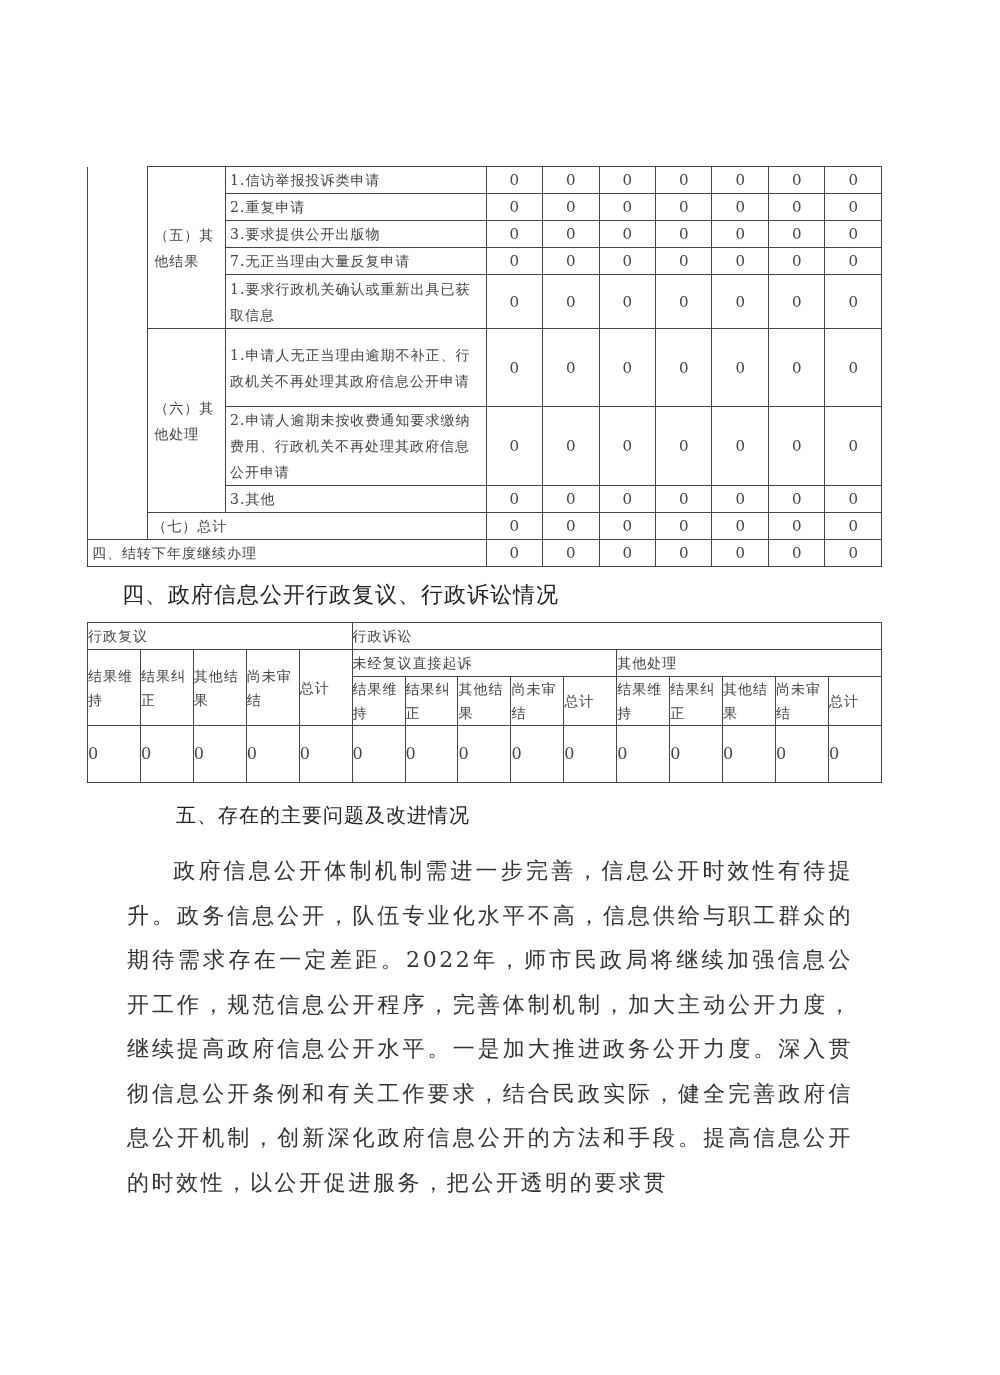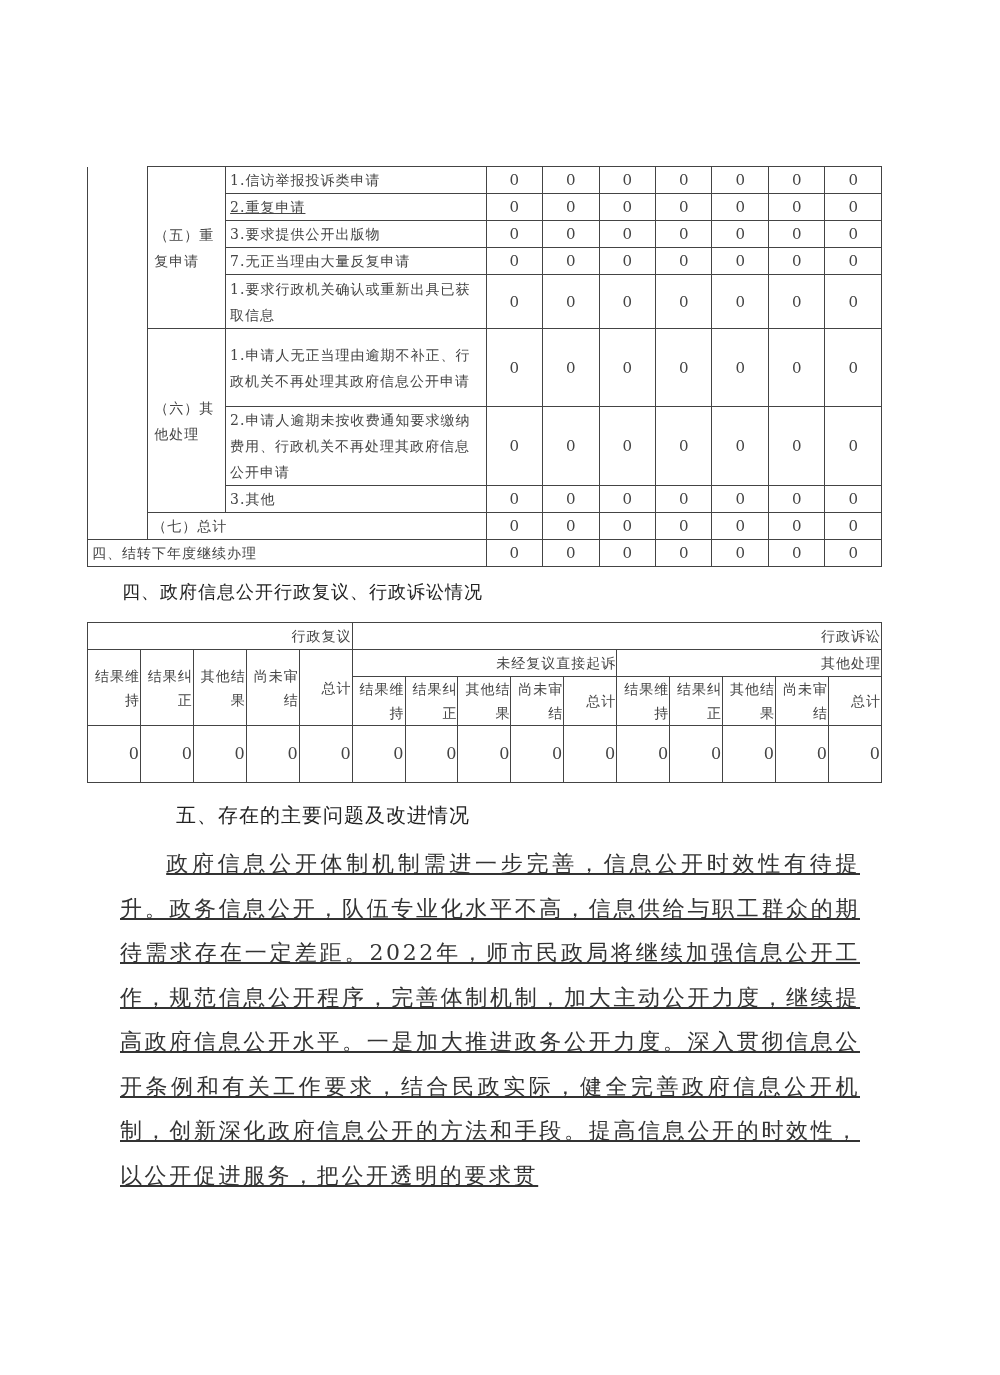--- a/index.html
+++ b/index.html
@@ -4,47 +4,47 @@
 <style>
   html,body{margin:0;padding:0;background:#fff;}
   body{width:1000px;height:1375px;position:relative;overflow:hidden;font-family:"DejaVu Serif","Liberation Serif",serif;color:#333;}
   table{border-collapse:collapse;position:absolute;}
   td{border:1.5px solid #444;padding:0;font-size:14px;color:#444;}
   #t1{left:87px;top:166px;width:795px;}
   #t1 td.num{text-align:center;width:56px;font-size:15px;}
   #t1 td.lab{padding:0 4px;line-height:26px;letter-spacing:1px;}
   #t1 td.grp{padding:0 6px;line-height:26px;vertical-align:middle;letter-spacing:1px;}
   #t1 td.blank{border-top:none;border-bottom:none;width:60px;}
-  #h4{position:absolute;left:122px;top:580px;font-size:18px;font-family:"DejaVu Sans","Liberation Sans",sans-serif;color:#222;margin:0;font-weight:normal;letter-spacing:1px;}
+  #h4{position:absolute;left:122px;top:580px;font-size:22px;font-family:"DejaVu Sans","Liberation Sans",sans-serif;color:#222;margin:0;font-weight:normal;letter-spacing:1px;}
   #t2{left:87px;top:622px;width:795px;}
-  #t2 td{text-align:right;line-height:24px;letter-spacing:1px;}
+  #t2 td{text-align:left;line-height:24px;letter-spacing:1px;}
   #t2 td.v{height:56px;font-size:16px;}
   #h5{position:absolute;left:176px;top:802px;font-size:20px;font-family:"DejaVu Sans","Liberation Sans",sans-serif;color:#222;margin:0;font-weight:normal;letter-spacing:1px;}
   .para{position:absolute;left:120px;top:842px;width:740px;font-size:22px;line-height:44.5px;color:#333;text-align:justify;letter-spacing:2.6px;}
-  .para p{margin:0;text-indent:2.1em;text-decoration:underline;}
+  .para p{margin:7px;text-indent:2.1em;}
 </style>
 </head>
 <body>
 
 <table id="t1">
   <tbody id="t1body">
       <tr style="height: 26px;">
         <td class="blank" rowspan="9" style="border-top: none;"></td>
-        <td class="grp" rowspan="5" style="width: 65px;">（五）重复申请</td>
+        <td class="grp" rowspan="5" style="width: 65px;">（五）其他结果</td>
         <td class="lab" style="width: 254px;">1.信访举报投诉类申请</td>
         <td class="num">0</td>
         <td class="num">0</td>
         <td class="num">0</td>
         <td class="num">0</td>
         <td class="num">0</td>
         <td class="num">0</td>
         <td class="num">0</td>
       </tr>
       <tr style="height: 26px;">
-        <td class="lab" style="width: 254px; text-decoration: underline;">2.重复申请</td>
+        <td class="lab" style="width: 254px;">2.重复申请</td>
         <td class="num">0</td>
         <td class="num">0</td>
         <td class="num">0</td>
         <td class="num">0</td>
         <td class="num">0</td>
         <td class="num">0</td>
         <td class="num">0</td>
       </tr>
       <tr style="height: 26px;">
         <td class="lab" style="width: 254px; margin-top: 30px;">3.要求提供公开出版物</td>

